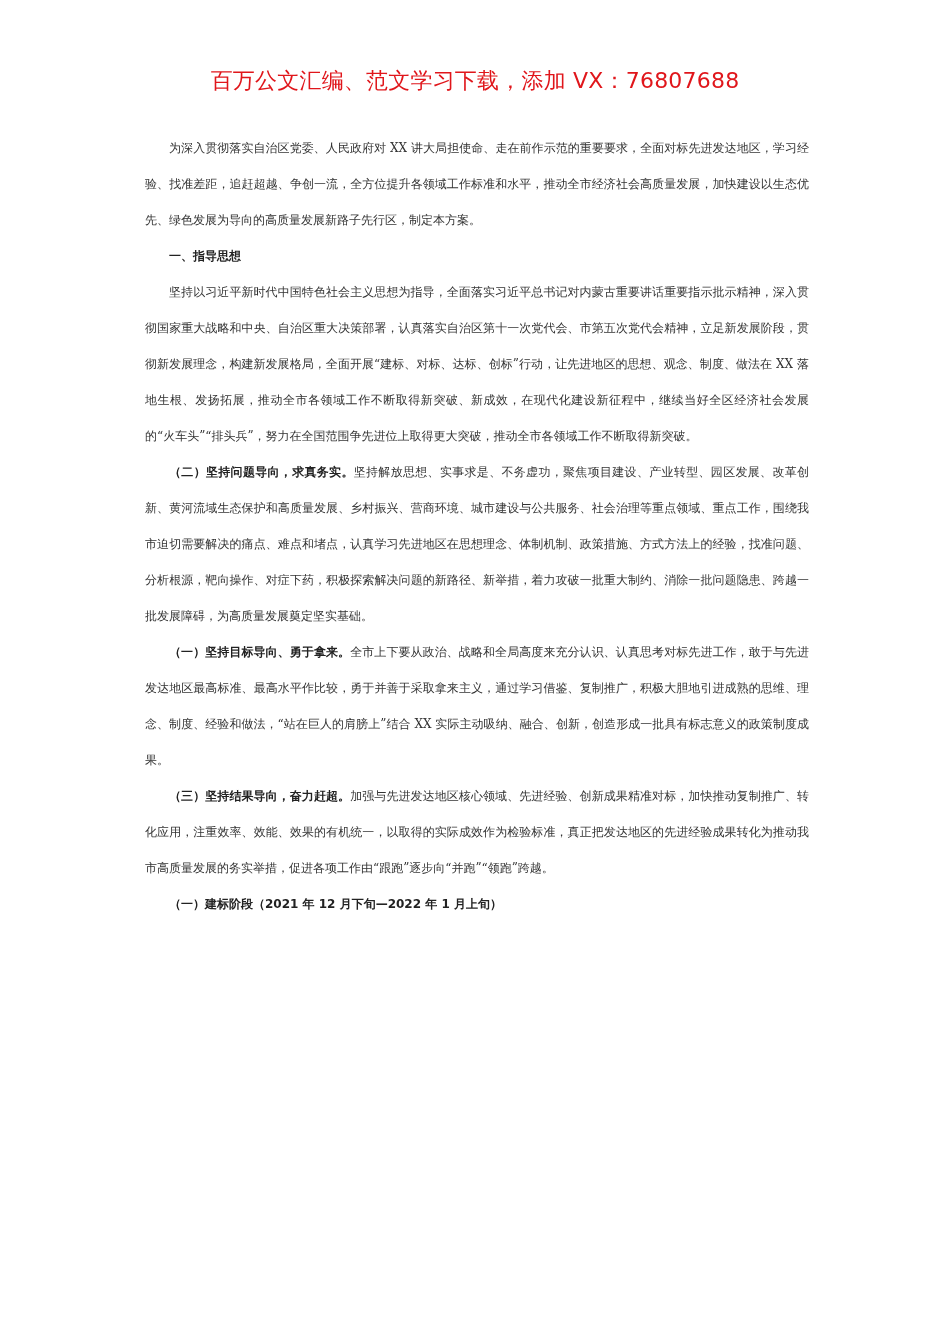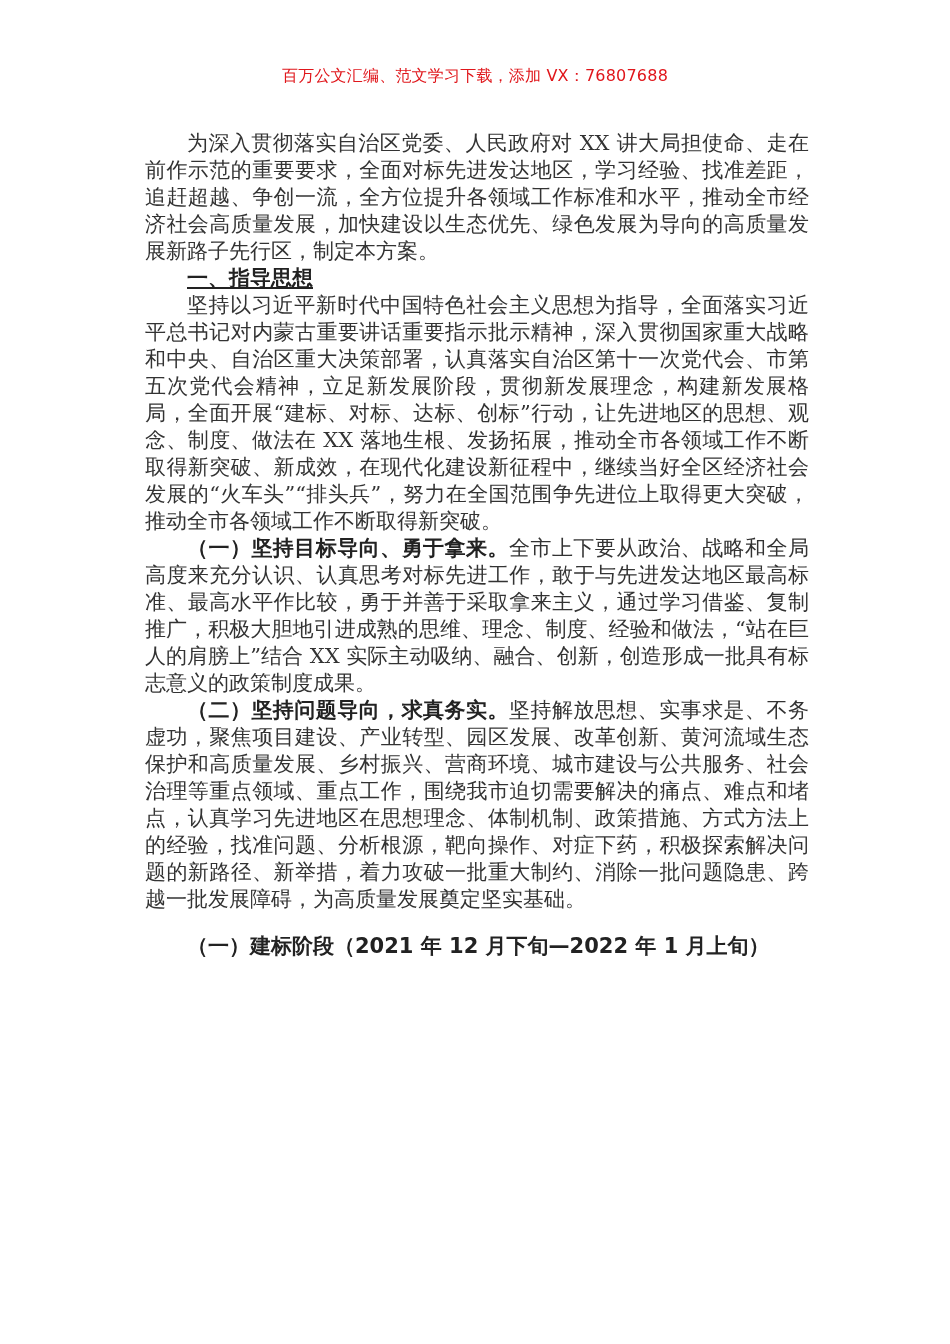--- a/index.html
+++ b/index.html
@@ -1,43 +1,44 @@
 <!DOCTYPE html>
 <html><head>
 <meta charset="utf-8">
 <style>
   html, body { margin: 0; padding: 0; background: #ffffff; }
   body { width: 950px; height: 1344px; position: relative; overflow: hidden; }
   .page { position: absolute; left: 0; top: 0; width: 950px; height: 1344px; background: #fff; }
   .banner {
     position: absolute; left: 0; top: 66px; width: 950px; text-align: center;
     color: #e0161b; font-family: "DejaVu Sans", "Liberation Sans", sans-serif;
-    font-size: 16px; letter-spacing: 0.2px;
+    font-size: 22px; letter-spacing: 0.2px;
   }
   .body-text {
     position: absolute; left: 145px; top: 130px; width: 664px;
     font-family: "DejaVu Serif", "Liberation Serif", serif;
-    font-size: 21px; line-height: 27px; color: #333;
+    font-size: 12px; line-height: 36px; color: #333;
     text-align: justify; text-justify: inter-character;
   }
   .body-text p { margin: 0; text-indent: 2em; }
-  .body-text .h1 { font-family: "DejaVu Sans", "Liberation Sans", sans-serif; font-weight: bold; color: #222; text-decoration: underline; }
-  .body-text .h2 { font-family: "DejaVu Sans", "Liberation Sans", sans-serif; font-weight: bold; color: #222; margin-top: 20px; }
+  .body-text .h1 { font-family: "DejaVu Sans", "Liberation Sans", sans-serif; font-weight: bold; color: #222; }
+  .body-text .h2 { font-family: "DejaVu Sans", "Liberation Sans", sans-serif; font-weight: bold; color: #222; }
   .body-text .lead { font-family: "DejaVu Sans", "Liberation Sans", sans-serif; font-weight: bold; color: #222; }
 </style>
 </head>
 <body>
 
 <div class="page">
   <div class="banner">百万公文汇编、范文学习下载，添加 VX：76807688</div>
 
   <div class="body-text">
     <p>为深入贯彻落实自治区党委、人民政府对 XX 讲大局担使命、走在前作示范的重要要求，全面对标先进发达地区，学习经验、找准差距，追赶超越、争创一流，全方位提升各领域工作标准和水平，推动全市经济社会高质量发展，加快建设以生态优先、绿色发展为导向的高质量发展新路子先行区，制定本方案。</p>
 
     <p class="h1">一、指导思想</p>
     <p>坚持以习近平新时代中国特色社会主义思想为指导，全面落实习近平总书记对内蒙古重要讲话重要指示批示精神，深入贯彻国家重大战略和中央、自治区重大决策部署，认真落实自治区第十一次党代会、市第五次党代会精神，立足新发展阶段，贯彻新发展理念，构建新发展格局，全面开展“建标、对标、达标、创标”行动，让先进地区的思想、观念、制度、做法在 XX 落地生根、发扬拓展，推动全市各领域工作不断取得新突破、新成效，在现代化建设新征程中，继续当好全区经济社会发展的“火车头”“排头兵”，努力在全国范围争先进位上取得更大突破，推动全市各领域工作不断取得新突破。</p>
 
+    <p><span class="lead">（二）坚持问题导向，求真务实。</span><span>坚持解放思想、实事求是、不务虚功，聚焦项目建设、产业转型、园区发展、改革创新、黄河流域生态保护和高质量发展、乡村振兴、营商环境、城市建设与公共服务、社会治理等重点领域、重点工作，围绕我市迫切需要解决的痛点、难点和堵点，认真学习先进地区在思想理念、体制机制、政策措施、方式方法上的经验，找准问题、分析根源，靶向操作、对症下药，积极探索解决问题的新路径、新举措，着力攻破一批重大制约、消除一批问题隐患、跨越一批发展障碍，为高质量发展奠定坚实基础。</span></p>
     <p><span class="lead">（一）坚持目标导向、勇于拿来。</span><span>全市上下要从政治、战略和全局高度来充分认识、认真思考对标先进工作，敢于与先进发达地区最高标准、最高水平作比较，勇于并善于采取拿来主义，通过学习借鉴、复制推广，积极大胆地引进成熟的思维、理念、制度、经验和做法，“站在巨人的肩膀上”结合 XX 实际主动吸纳、融合、创新，创造形成一批具有标志意义的政策制度成果。</span></p>
-    <p><span class="lead">（二）坚持问题导向，求真务实。</span><span>坚持解放思想、实事求是、不务虚功，聚焦项目建设、产业转型、园区发展、改革创新、黄河流域生态保护和高质量发展、乡村振兴、营商环境、城市建设与公共服务、社会治理等重点领域、重点工作，围绕我市迫切需要解决的痛点、难点和堵点，认真学习先进地区在思想理念、体制机制、政策措施、方式方法上的经验，找准问题、分析根源，靶向操作、对症下药，积极探索解决问题的新路径、新举措，着力攻破一批重大制约、消除一批问题隐患、跨越一批发展障碍，为高质量发展奠定坚实基础。</span></p>
+    <p><span class="lead">（三）坚持结果导向，奋力赶超。</span><span>加强与先进发达地区核心领域、先进经验、创新成果精准对标，加快推动复制推广、转化应用，注重效率、效能、效果的有机统一，以取得的实际成效作为检验标准，真正把发达地区的先进经验成果转化为推动我市高质量发展的务实举措，促进各项工作由“跟跑”逐步向“并跑”“领跑”跨越。</span></p>
 
     <p class="h2">（一）建标阶段（2021 年 12 月下旬—2022 年 1 月上旬）</p>
   </div>
 </div>
 
 </body></html>

